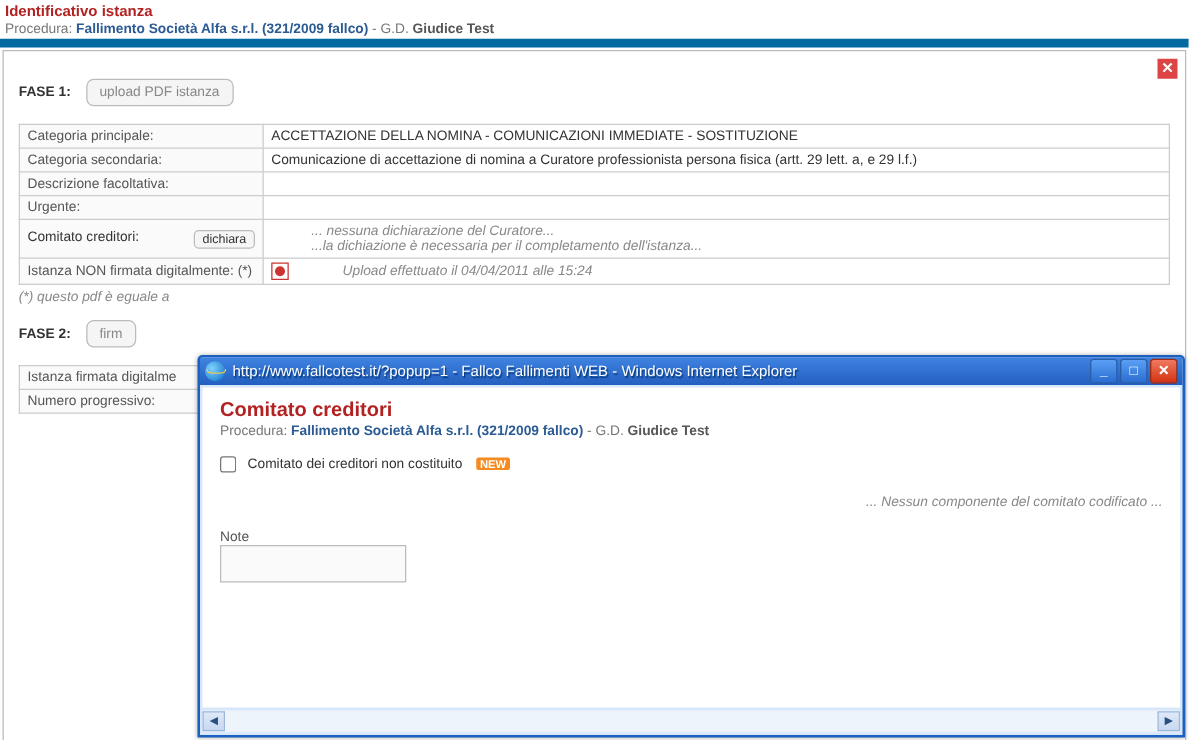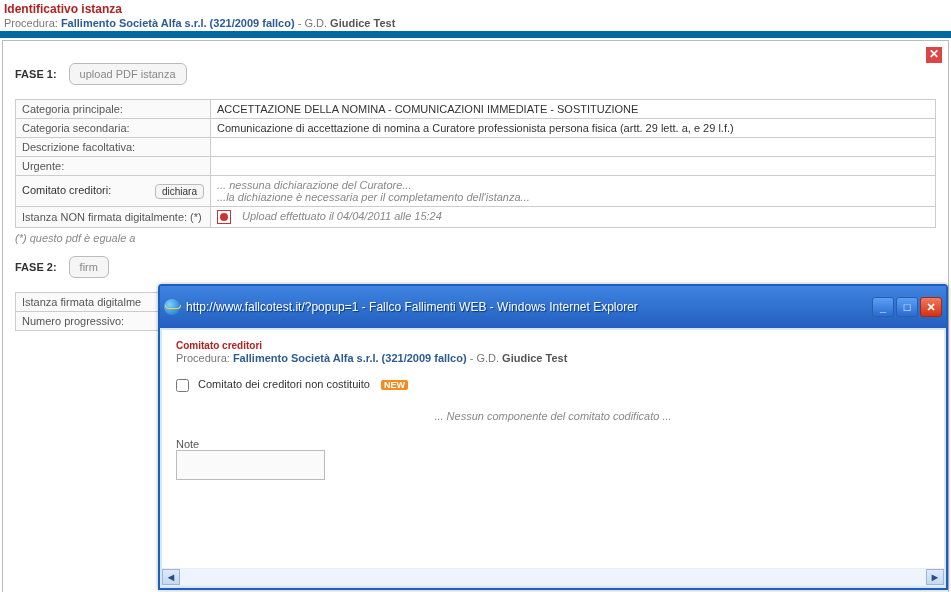--- a/index.html
+++ b/index.html
@@ -17,40 +17,40 @@
 
   .fase{display:flex;align-items:center;margin:12px 0 14px 0;}
   .fase-lbl{font-weight:bold;margin-right:12px;}
   .btn{display:inline-block;background:#f5f5f5;border:1px solid #bbb;border-radius:6px;padding:4px 10px;color:#888;cursor:pointer;}
   .btn.small{padding:1px 6px;border-radius:4px;font-size:10px;color:#333;}
   .btn-enabled{color:#333;background:#fafafa;border:1px solid #888;border-radius:6px;padding:3px 14px;cursor:pointer;}
 
   table.grid{width:100%;border-collapse:collapse;}
   table.grid td{border:1px solid #ccc;padding:3px 6px;vertical-align:middle;}
   table.grid td.lab{width:195px;background:#fafafa;color:#555;}
-  .ital{color:#888;font-style:italic;}
+  .ital{color:#888;font-style:italic;margin-left:32px;}
   .foot{color:#888;font-style:italic;margin-top:4px;}
   .pdf-icon{display:inline-block;width:14px;height:14px;background:#fff;border:1px solid #c33;position:relative;margin-right:8px;vertical-align:middle;}
   .pdf-icon::after{content:"";position:absolute;left:2px;top:2px;width:8px;height:8px;background:#c33;border-radius:50%;}
 
   
   .popup{position:absolute;left:158px;top:284px;width:790px;height:306px;border:2px solid #1b5fbf;background:#d6e6fb;border-radius:4px 4px 0 0;box-shadow:0 0 4px rgba(0,0,0,.3);}
-  .titlebar{display:flex;align-items:center;height:42px;background:linear-gradient(#3f83e0,#235fbf);padding:0 4px;}
+  .titlebar{display:flex;align-items:center;height:22px;background:linear-gradient(#3f83e0,#235fbf);padding:0 4px;}
   .ie-icon{width:16px;height:16px;border-radius:50%;background:radial-gradient(circle at 35% 35%,#7fd3ff,#0b6cc6);margin-right:6px;position:relative;}
   .ie-icon::after{content:"";position:absolute;left:1px;top:6px;width:14px;height:3px;border:1px solid #ffcf3a;border-top:none;border-radius:0 0 10px 10px;}
   .title-text{color:#fff;text-shadow:1px 1px 1px #04367a;font-size:12px;flex:1;overflow:hidden;white-space:nowrap;}
   .winbtns{display:flex;gap:2px;}
   .winbtn{width:22px;height:20px;background:linear-gradient(#5aa0f5,#2a6cd0);border:1px solid #2a5ea8;border-radius:3px;color:#fff;text-align:center;line-height:18px;font-weight:bold;cursor:pointer;}
   .winbtn.close{background:linear-gradient(#f07a60,#d23210);border-color:#a02a12;}
   .popup-body{background:#fff;margin:2px;height:256px;padding:10px 14px;position:relative;}
-  .popup-title{color:#b22222;font-weight:bold;font-size:10px;}
+  .popup-title{color:#b22222;font-weight:bold;font-size:16px;}
   .chk-row{margin-top:14px;}
   .chk-row input{vertical-align:middle;margin-right:6px;}
   .new-badge{display:inline-block;background:#f58a1f;color:#fff;font-size:9px;padding:0 3px;margin-left:8px;border-radius:2px;font-weight:bold;}
-  .empty-msg{color:#888;font-style:italic;text-align:center;margin:18px 0 12px 0;}
+  .empty-msg{color:#888;font-style:italic;text-align:right;margin:18px 0 12px 0;}
   .note-row{display:flex;align-items:flex-start;flex-direction:column;}
   .note-row label{margin-right:8px;padding-top:4px;color:#555;}
   .note-row textarea{flex:1;height:48px;border:1px solid #bbb;background:#fafafa;resize:none;padding:2px;}
   .dlg-btns{text-align:center;margin-top:14px;}
   .hscroll{position:absolute;bottom:2px;left:2px;right:2px;height:18px;background:#e8eff9;display:flex;align-items:center;}
   .hscroll .arrow{width:18px;height:16px;background:linear-gradient(#dfe9f8,#c7d8f1);border:1px solid #9ab6db;text-align:center;line-height:14px;color:#2a4d82;cursor:pointer;}
   .hscroll .track{flex:1;height:16px;background:#eef4fc;}
 </style>
 </head>
 <body>

